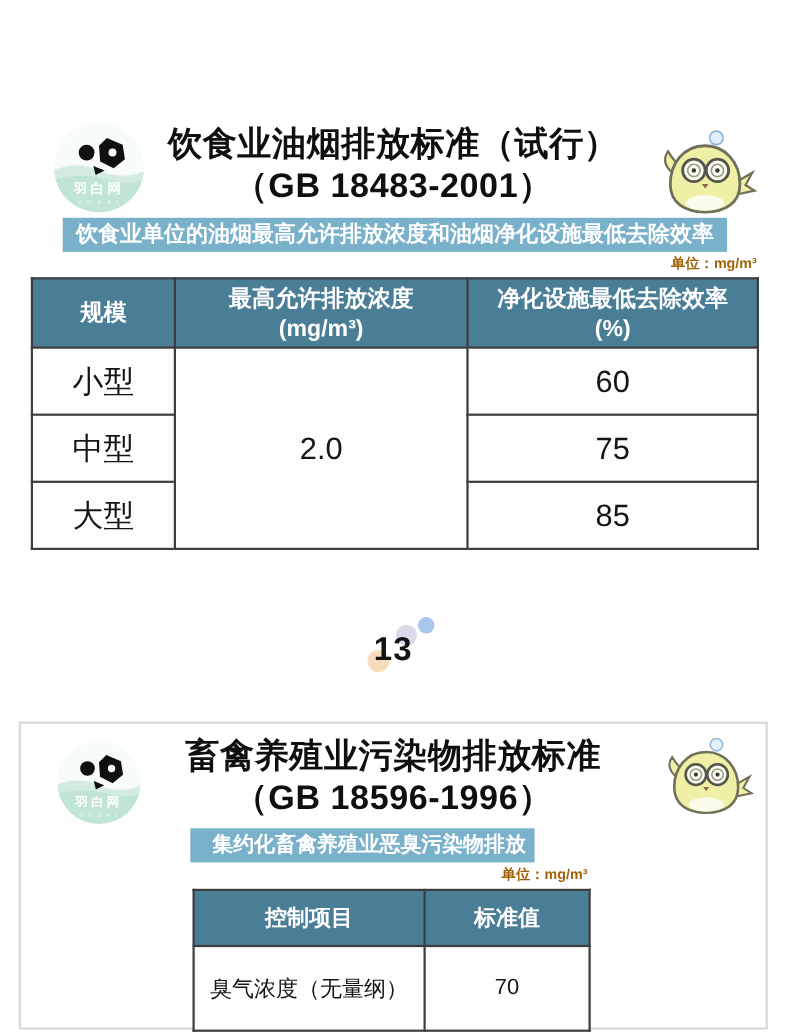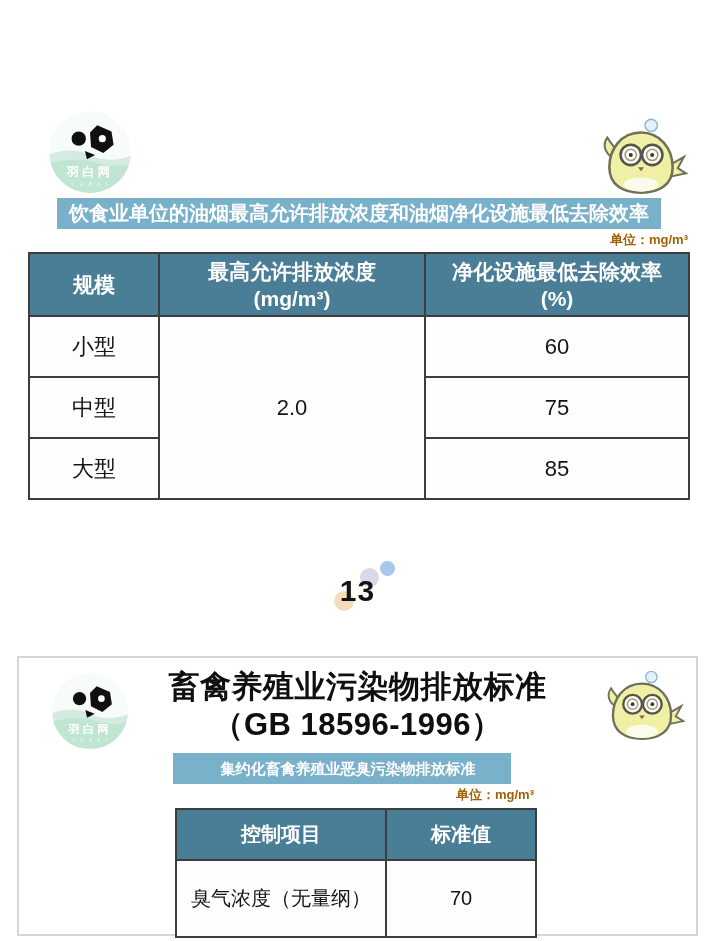--- a/index.html
+++ b/index.html
@@ -20,36 +20,36 @@
   .sec-title { position:absolute; text-align:center; font-weight:bold; color:#0f0f0f; font-size:31px; line-height:38px; letter-spacing:0.5px; }
   #title1 { left:135px; right:135px; top:112px; }
   .logo-wrap { position:absolute; }
   #logo1 { left:48px; top:110px; width:84px; height:84px; }
   .mascot-wrap { position:absolute; }
   #mascot1 { left:592px; top:116px; width:98px; height:84px; }
 
   
   .banner { position:absolute; background:#7ab1ca; color:#ffffff; font-weight:bold; text-align:center; }
   #banner1 { left:57px; top:198px; width:604px; height:31px; font-size:20px; line-height:31px; }
-  #banner2 { left:154px; top:95px; width:338px; height:31px; font-size:15px; line-height:31px;padding-left:12px; }
+  #banner2 { left:154px; top:95px; width:313px; height:31px; font-size:19px; line-height:31px;padding-left:12px; }
 
   
   .unit { position:absolute; font-size:13px; font-weight:bold; color:#a16207; }
   #unit1 { top:231px; right:27px; }
   #unit2 { top:128px; right:162px; }
 
   
   .tbl { border-collapse:collapse; table-layout:fixed; position:absolute; }
   .tbl th, .tbl td { border:2px solid #3d3d3d; text-align:center; vertical-align:middle; padding:0; }
   .tbl thead th { background:#4a7e97; color:#ffffff; font-weight:bold; }
   .tbl tbody td { background:#fdfdfd; color:#151515; }
 
   #table1 { left:28px; top:252px; width:660px; }
   #table1 thead th { height:63px; font-size:21px; line-height:27px; }
-  #table1 tbody td { height:61px; font-size:22px;margin-top:22px; }
+  #table1 tbody td { height:61px; font-size:28px;margin-top:22px; }
   #table2 { left:156px; top:150px; width:360px; }
   #table2 thead th { height:51px; font-size:20px;margin-left:44px; }
   #table2 tbody td { height:77px; font-size:20px; }
 
   
   .card { position:absolute; left:17px; top:656px; width:681px; height:280px; background:#ffffff; border:2px solid #d7d7d7; }
   #title2 { left:110px; right:110px; top:10px; }
   #logo2 { left:32px; top:14px; width:78px; height:78px; }
   #mascot2 { left:578px; top:10px; width:90px; height:78px; }
 
@@ -73,20 +73,24 @@
         <circle cx="30" cy="28" r="7" fill="#101010"></circle>
         <polygon points="48,15 62,21 64,34 54,42 42,36 41,22" fill="#101010"></polygon>
         <circle cx="53" cy="28" r="3.5" fill="#ffffff"></circle>
         <polygon points="36,40 46,44 38,48" fill="#101010"></polygon>
         <text x="41" y="64" font-size="12" font-weight="bold" fill="#ffffff" text-anchor="middle" letter-spacing="3">羽白网</text>
         <text x="41" y="74" font-size="5" fill="#eafaf1" text-anchor="middle" letter-spacing="2">Y U B A I</text>
       </g>
     </svg>
   </div>
 
+  <div class="sec-title" id="title1">
+    <div>饮食业油烟排放标准（试行）</div>
+    <div>（GB 18483-2001）</div>
+  </div>
 
   <div class="mascot-wrap" id="mascot1">
     <svg viewBox="0 0 96 82" aria-hidden="true">
       <circle cx="58" cy="9" r="6" fill="#e3f1fb" stroke="#8fb6d6" stroke-width="1.5"></circle>
       <circle cx="54" cy="17" r="1.5" fill="#8fb6d6"></circle>
       <polygon points="76,48 90,40 84,51 92,56 78,59" fill="#eff0a6" stroke="#70705a" stroke-width="2"></polygon>
       <path d="M22 42 C 12 36 10 28 15 21 C 19 28 24 33 29 37 Z" fill="#eff0a6" stroke="#70705a" stroke-width="2"></path>
       <path d="M48 16 C 28 16 17 33 17 50 C 17 67 30 75 48 75 C 66 75 79 67 79 50 C 79 31 66 16 48 16 Z" fill="#eff0a6" stroke="#70705a" stroke-width="2.5"></path>
       <ellipse cx="48" cy="67" rx="17" ry="7" fill="#fbfbec"></ellipse>
       <circle cx="38" cy="38" r="10" fill="#fdfdf3" stroke="#55554a" stroke-width="2.5"></circle>

